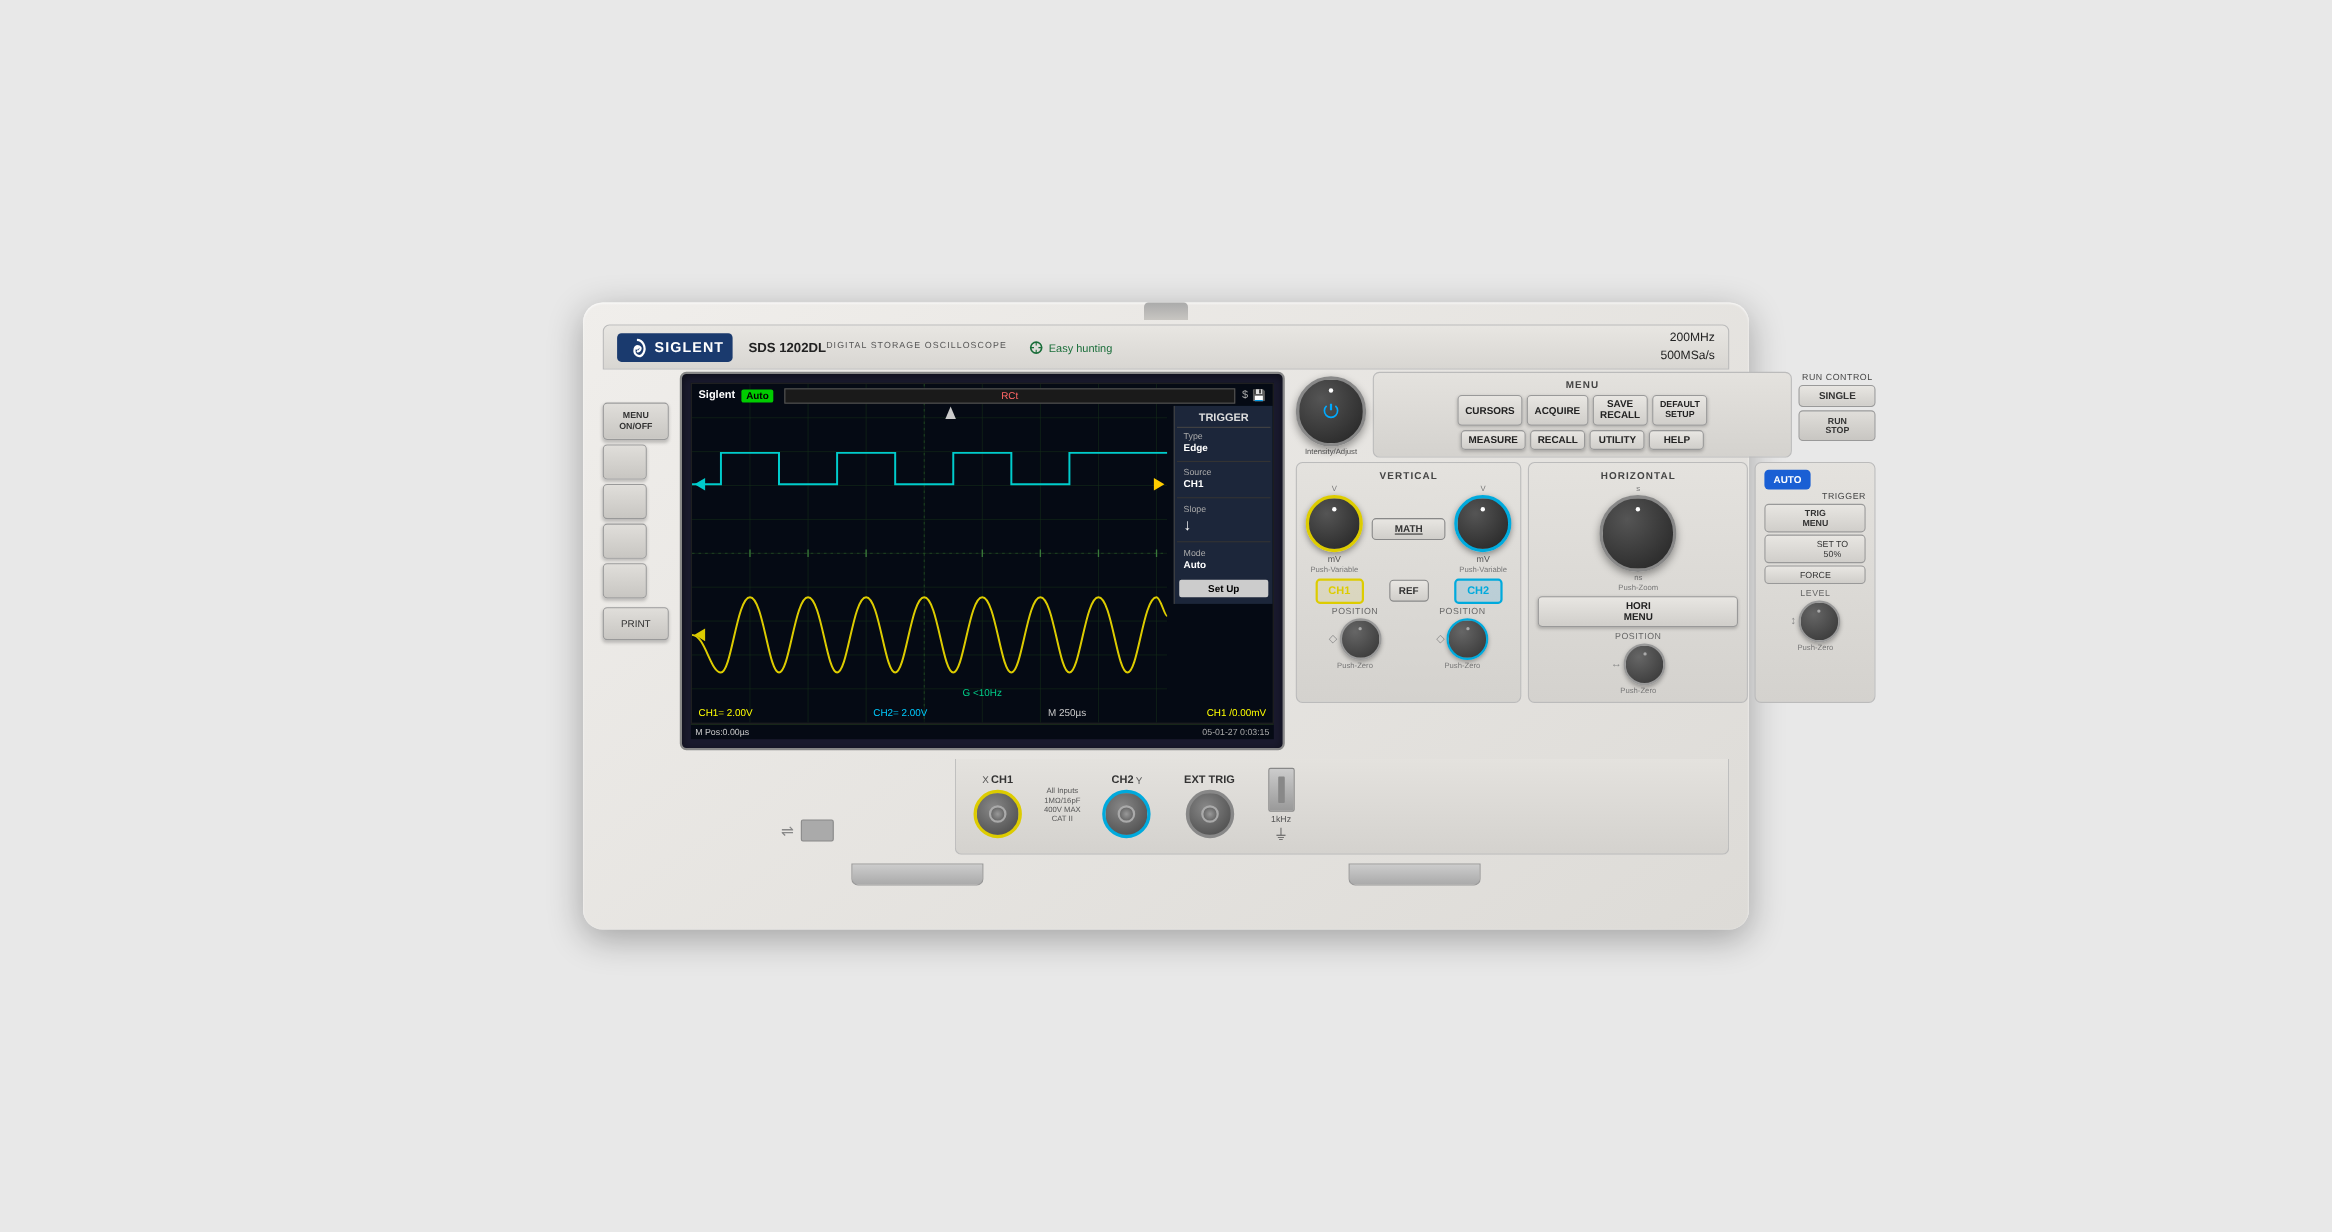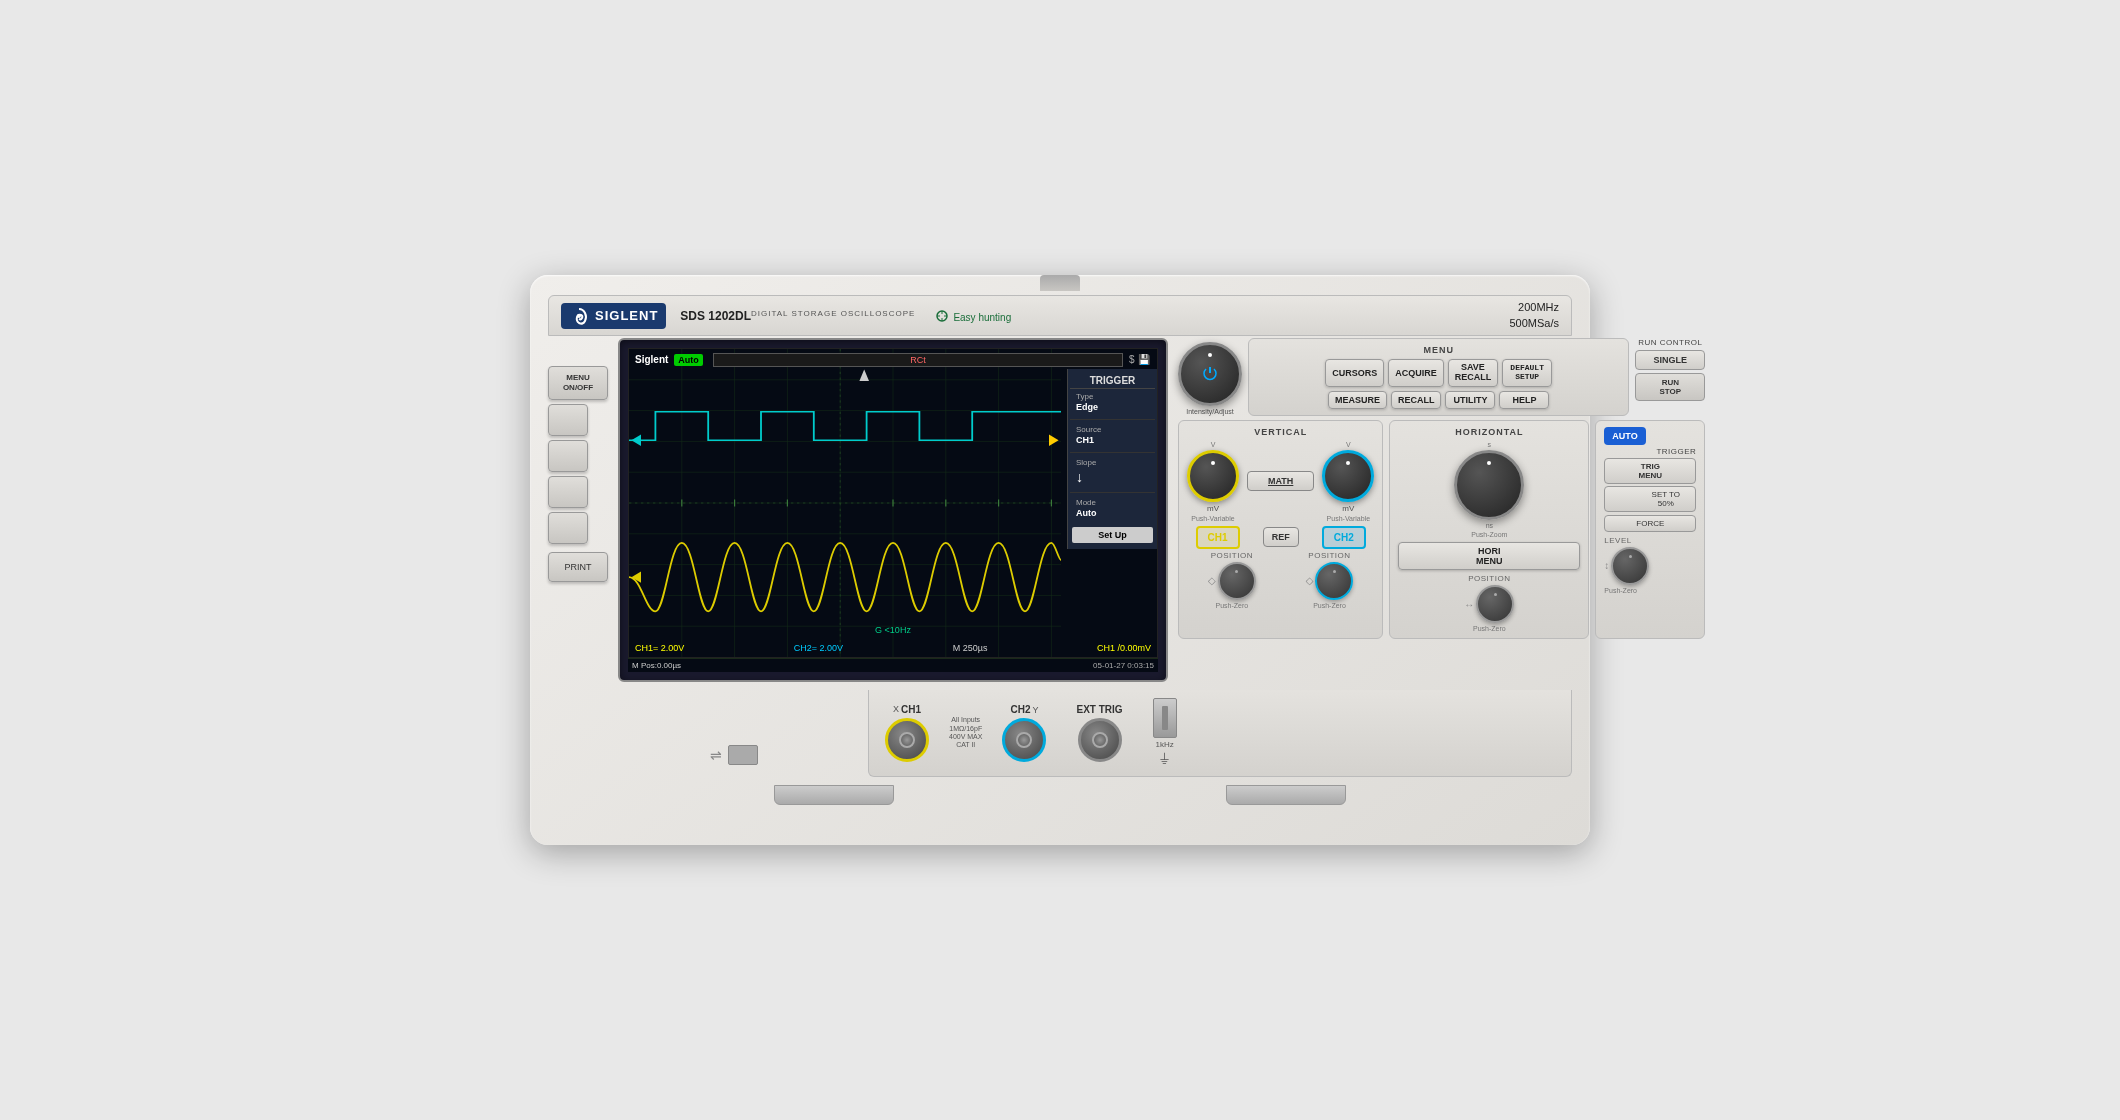--- a/index.html
+++ b/index.html
@@ -897,21 +897,21 @@
           <span class="knob-label" style="font-size:7px;">Intensity/Adjust</span>
         </div>
 
         <div class="menu-section" style="flex:1;">
           <div class="section-title">MENU</div>
           <div class="menu-buttons-row">
             <button class="menu-btn">CURSORS</button>
             <button class="menu-btn">ACQUIRE</button>
             <button class="menu-btn menu-btn-2line" style="white-space:pre-line;">SAVE
 RECALL</button>
-            <button class="menu-btn menu-btn-2line" style="white-space:pre-line; font-size:8px;font-family:Liberation Mono, monospace;">DEFAULT
+            <button class="menu-btn menu-btn-2line" style="white-space:pre-line; font-size:8px;">DEFAULT
 SETUP</button>
           </div>
           <div class="menu-buttons-row" style="margin-top:4px;">
             <button class="menu-btn">MEASURE</button>
             <button class="menu-btn">RECALL</button>
             <button class="menu-btn">UTILITY</button>
             <button class="menu-btn">HELP</button>
           </div>
         </div>
 
@@ -1007,21 +1007,21 @@
         <div class="trigger-section" style="flex:0 0 auto; width:110px;">
           <div class="trigger-top-row">
             <button class="auto-btn">AUTO</button>
           </div>
           <div style="font-size:8px; color:#444; text-align:right; letter-spacing:0.5px; margin-top:2px;">TRIGGER</div>
           <button class="trig-menu-btn" style="white-space:pre-line; width:100%; margin-top:2px;">TRIG
 MENU</button>
           <button class="set50-btn" style="white-space:pre-line; width:100%; margin-top:2px;padding-left:36px;">SET TO
 50%</button>
           <button class="force-btn" style="width:100%; margin-top:2px;">FORCE</button>
-          <div class="knob-group" style="margin-top:4px; align-items:flex-start;">
+          <div class="knob-group" style="margin-top:4px; align-items:center;">
             <span class="position-label">LEVEL</span>
             <div style="display:flex; align-items:center; gap:2px;">
               <span style="font-size:10px; color:#888;">↕</span>
               <div class="knob knob-small">
                 <div style="width:3px;height:3px;background:#aaa;border-radius:50%;position:absolute;top:6px;"></div>
               </div>
             </div>
             <span class="knob-sublabel">Push-Zero</span>
           </div>
         </div>

